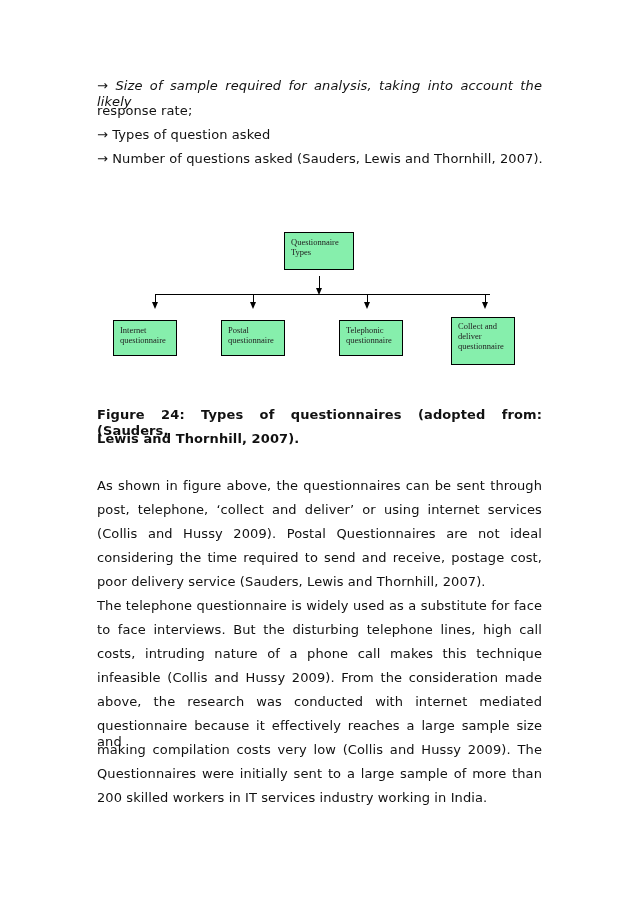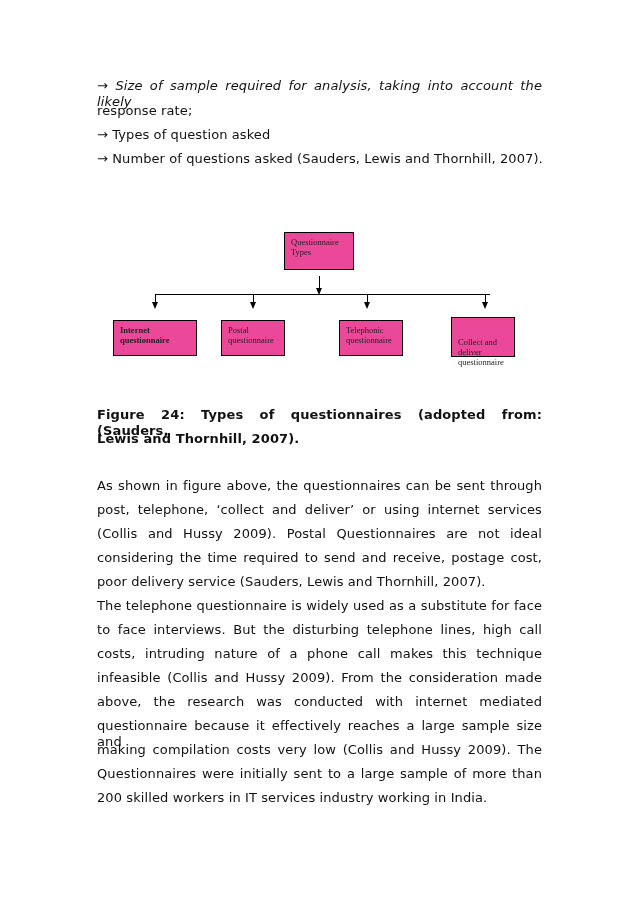--- a/index.html
+++ b/index.html
@@ -1,21 +1,21 @@
 <!DOCTYPE html>
 <html><head>
 <meta charset="utf-8">
 <style>
   html, body { margin:0; padding:0; background:#ffffff; }
   body { width:638px; height:903px; position:relative; overflow:hidden; color:#111; }
   .txt { font-family:"DejaVu Sans", sans-serif; font-size:13px; letter-spacing:0.1px; }
   .line { position:absolute; left:97px; width:445px; white-space:nowrap; line-height:16px; }
   .just { text-align:justify; text-align-last:justify; white-space:normal; }
   .bold { font-weight:bold; }
-  .box { position:absolute; border:1px solid #000; background:#ec4899; font-family:"Liberation Serif", serif; font-size:8.5px; line-height:10px; color:#222; padding:4px 6px; box-sizing:border-box; }
+  .box { position:absolute; border:1px solid #000; background:#86efac; font-family:"Liberation Serif", serif; font-size:8.5px; line-height:10px; color:#222; padding:4px 6px; box-sizing:border-box; }
   .hline { position:absolute; background:#000; height:1px; }
   .vline { position:absolute; background:#000; width:1px; }
   .arrowhead { position:absolute; width:0; height:0; border-left:3.5px solid transparent; border-right:3.5px solid transparent; border-top:7px solid #000; }
   .pagenum { position:absolute; left:0; width:638px; text-align:center; top:902px; font-family:"Liberation Serif", serif; font-size:13px; color:#333; }
 </style>
 </head>
 <body>
 
 <div class="txt line just" style="top:78px;font-style:italic;">
   <span>→</span>
@@ -44,33 +44,33 @@
 
   <div class="vline" style="left:155px; top:294px; height:9px;"></div>
   <div class="arrowhead" style="left:151.5px; top:302px;"></div>
   <div class="vline" style="left:253px; top:294px; height:9px;"></div>
   <div class="arrowhead" style="left:249.5px; top:302px;"></div>
   <div class="vline" style="left:367px; top:294px; height:9px;"></div>
   <div class="arrowhead" style="left:363.5px; top:302px;"></div>
   <div class="vline" style="left:485px; top:294px; height:9px;"></div>
   <div class="arrowhead" style="left:481.5px; top:302px;"></div>
 
-  <div class="box" style="left:113px; top:320px; width:84px; height:36px;font-weight:bold;">
+  <div class="box" style="left:113px; top:320px; width:64px; height:36px;">
     <div>Internet</div>
     <div>questionnaire</div>
   </div>
   <div class="box" style="left:221px; top:320px; width:64px; height:36px;">
     <div>Postal</div>
     <div>questionnaire</div>
   </div>
   <div class="box" style="left:339px; top:320px; width:64px; height:36px;">
     <div>Telephonic</div>
     <div>questionnaire</div>
   </div>
-  <div class="box" style="left:451px; top:317px; width:64px; height:40px; padding-top:19px;">
+  <div class="box" style="left:451px; top:317px; width:64px; height:48px; padding-top:3px;">
     <div>Collect and</div>
     <div>deliver</div>
     <div>questionnaire</div>
   </div>
 </div>
 
 <div class="txt line bold just" style="top:407px;">Figure 24: Types of questionnaires (adopted from: (Sauders,</div>
 <div class="txt line bold" style="top:431px;">Lewis and Thornhill, 2007).</div>
 
 <div class="txt line just" style="top:478px;">As shown in figure above, the questionnaires can be sent through</div>

